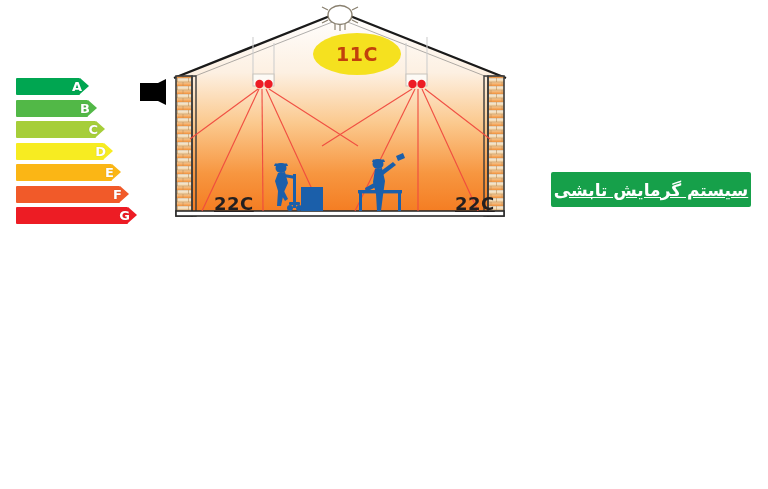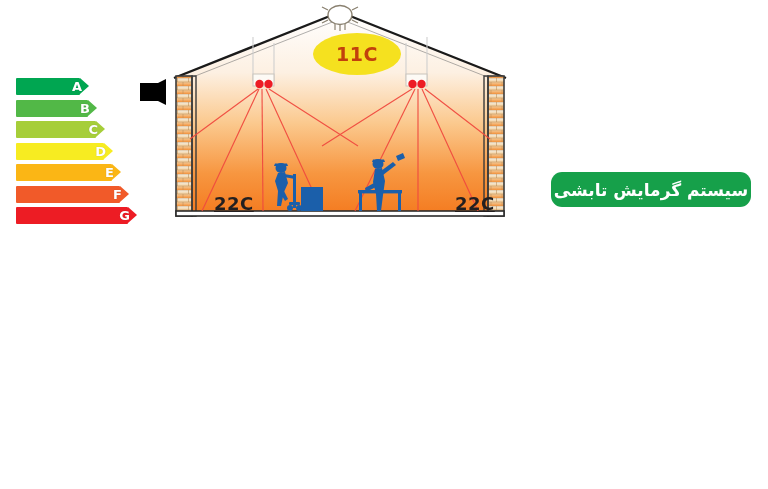--- a/index.html
+++ b/index.html
@@ -39,23 +39,23 @@
              display:flex;align-items:center;justify-content:center;
              font-weight:bold;color:#c2410c;letter-spacing:.5px;}
   #temp-ceiling-radiant{left:313px;top:33px;width:88px;height:42px;font-size:19px;}
 
   .temp-floor{position:absolute;font-weight:bold;color:#231f20;
               font-size:18px;letter-spacing:.5px;text-decoration:underline;}
   #temp-floor-left-radiant{left:214px;top:193px;}
   #temp-floor-right-radiant{left:455px;top:193px;}
 
   
-  .system-badge{position:absolute;border-radius:11px;color:#fff;font-weight:bold;
+  .system-badge{position:absolute;border-radius:2px;color:#fff;font-weight:bold;
                 display:flex;align-items:center;justify-content:center;
-                direction:rtl;white-space:nowrap;}
+                direction:rtl;white-space:nowrap;text-decoration:underline;}
   #badge-radiant{left:551px;top:172px;width:200px;height:35px;
                  background:#16a04a;font-size:17px;}
 </style>
 </head>
 <body>
 
 <div class="panel" id="panel-radiant">
 
   <div class="energy-scale" id="energy-scale-radiant">
     <div class="energy-bar" style="width: 73px;">

